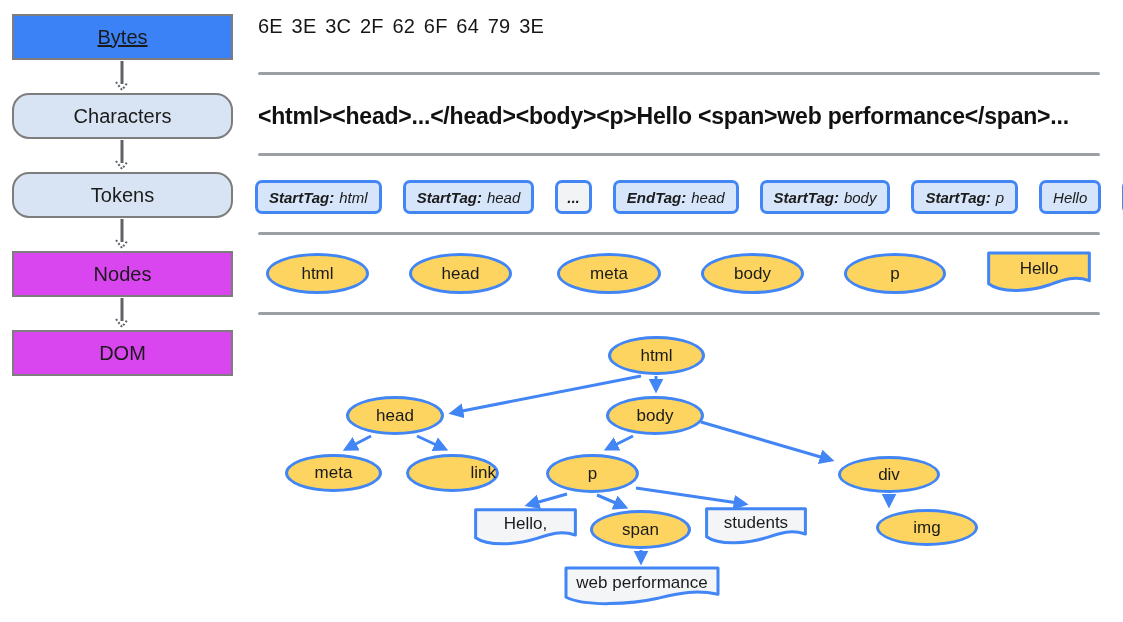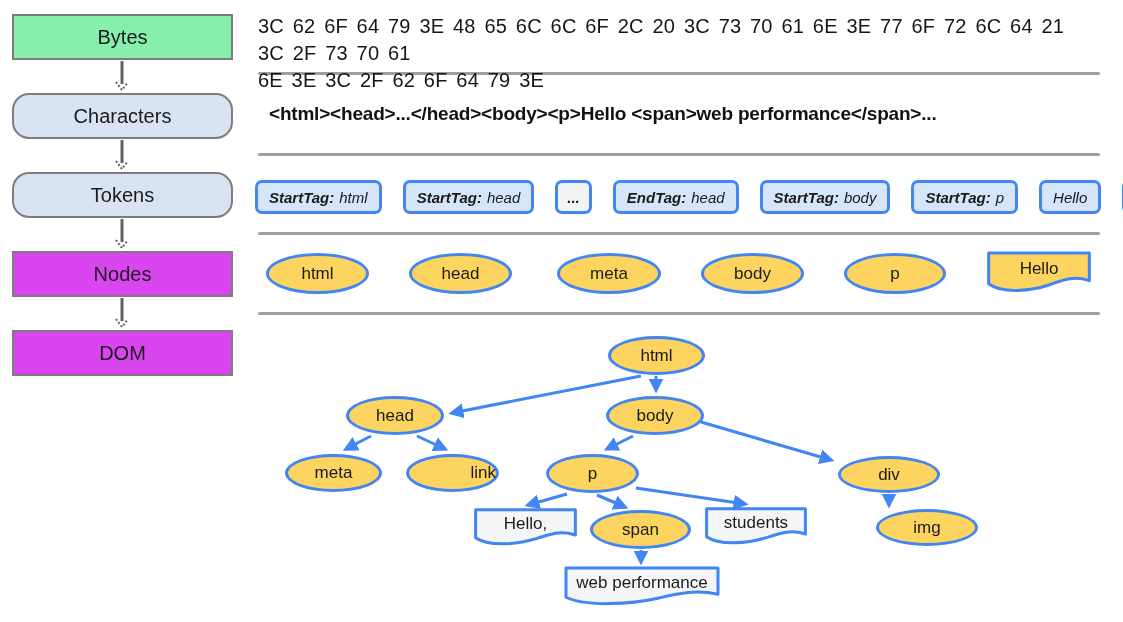--- a/index.html
+++ b/index.html
@@ -7,34 +7,34 @@
     width:1123px;height:622px;position:relative;background:#ffffff;
     font-family:"Liberation Sans","DejaVu Sans",sans-serif;color:#1b1b1b;
     overflow:hidden;
   }
   
   .stage{
     position:absolute;left:12px;width:221px;height:46px;box-sizing:border-box;
     border:2px solid #7d7d7d;display:flex;align-items:center;justify-content:center;
     font-size:20px;
   }
-  .stage.green{background:#86efac;}
+  .stage.green{background:#3b82f6;text-decoration:underline;}
   .stage.blue{background:#d8e4f3;border-radius:17px;}
   .stage.yellow{background:#d946ef;}
   .stage-arrow{position:absolute;left:114px;width:16px;}
   
   .sep{position:absolute;left:258px;width:842px;height:3px;background:#9ca0a5;border-radius:2px;}
   
   .bytes-text{
     position:absolute;left:258px;top:13px;width:810px;
     font-size:20px;line-height:27px;letter-spacing:.2px;word-spacing:3px;color:#161616;
   }
   .chars-text{
     position:absolute;left:258px;top:103px;width:850px;
-    font-size:19px;font-weight:bold;letter-spacing:-.2px;color:#111;margin-left:11px;
+    font-size:23px;font-weight:bold;letter-spacing:-.2px;color:#111;
   }
   
   .tokens{position:absolute;left:255px;top:180px;display:flex;gap:21px;align-items:center;font-style:italic;}
   .token{
     height:34px;box-sizing:border-box;border:3px solid #4285f4;border-radius:7px;
     background:#d6e5fa;display:flex;align-items:center;justify-content:center;
     padding:0 11px;font-size:15px;white-space:nowrap;
   }
   .token.alt{background:#f1f3f4;font-weight:bold;padding:0 9px;}
   .t-name{font-weight:bold;margin-right:5px;}
@@ -93,21 +93,20 @@
   <line x1="8" y1="0" x2="8" y2="23" stroke="#5f6368" stroke-width="3"></line>
   <polyline points="2,21 8,29 14,21" fill="none" stroke="#5f6368" stroke-width="2" stroke-dasharray="2,2"></polyline>
 </svg>
 
 <div class="sep" style="top:72px;"></div>
 <div class="sep" style="top:153px;"></div>
 <div class="sep" style="top:232px;"></div>
 <div class="sep" style="top:312px;"></div>
 
 <div class="bytes-text">
-  <div>3C 62 6F 64 79 3E 48 65 6C 6C 6F 2C 20 3C 73 70 61 6E 3E 77 6F 72 6C 64 21 3C 2F 73 70 61</div>
   <div>6E 3E 3C 2F 62 6F 64 79 3E</div>
 </div>
 
 <div class="chars-text">&lt;html&gt;&lt;head&gt;...&lt;/head&gt;&lt;body&gt;&lt;p&gt;Hello &lt;span&gt;web performance&lt;/span&gt;...</div>
 
 <div class="tokens">
   <div class="token">
     <span class="t-name">StartTag:</span>
     <span class="t-val">html</span>
   </div>

